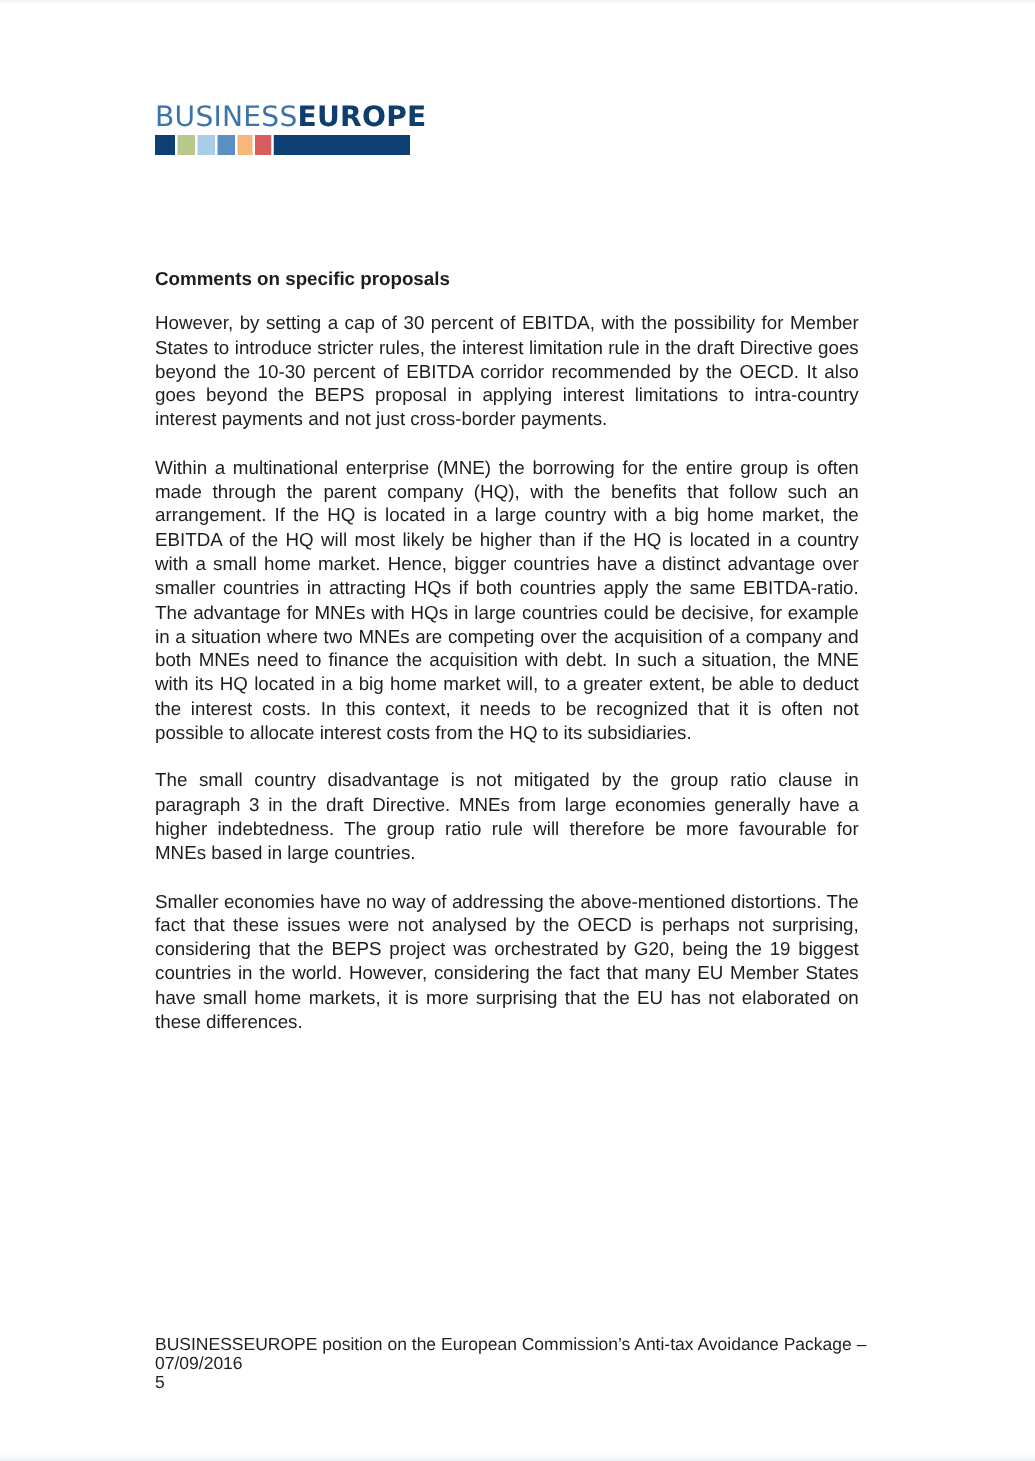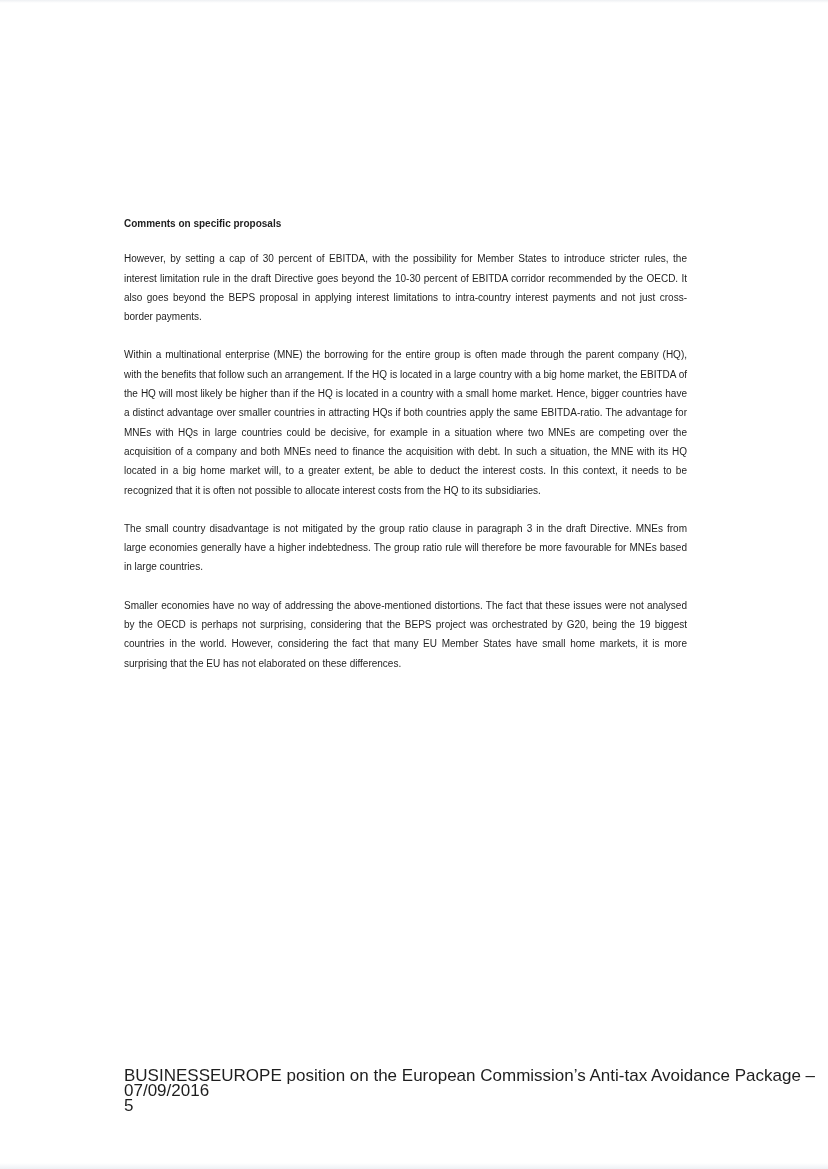--- a/index.html
+++ b/index.html
@@ -8,34 +8,46 @@
     .topline { position: absolute; left: 0; top: 0; width: 828px; height: 3px; background: linear-gradient(#eef0f3, #fff); }
     .bottomline { position: absolute; left: 0; bottom: 0; width: 828px; height: 6px; background: linear-gradient(#fff, #eef1f5); }
 
     .logo { position: absolute; left: 124px; top: 82px; width: 206px; }
     .logo-text { font-family: "DejaVu Sans", sans-serif; font-size: 22.5px; letter-spacing: 0.2px; line-height: 24px; white-space: nowrap; }
     .logo-text .b1 { color: #3b74a8; }
     .logo-text .b2 { color: #0f3d6e; font-weight: bold; }
     .logo-bar { display: flex; height: 16px; margin-top: 2px; width: 204px; }
     .logo-bar span { display: block; height: 16px; }
 
-    .content { position: absolute; left: 124px; top: 214px; width: 563px; font-size: 10px; line-height: 19.3px; }
+    .content { position: absolute; left: 124px; top: 214px; width: 563px; font-size: 15px; line-height: 19.3px; }
     .heading { font-weight: bold; margin: 0 0 16px 0; }
     .subheading { font-style: italic; margin: 0 0 16px 24px; }
     .subheading .num { display: inline-block; width: 22px; }
     p { margin: 0 0 19px 0; text-align: justify; }
 
-    .footer { position: absolute; left: 124px; top: 1068px; font-size: 17px; line-height: 15.2px; color: #1e1e1e; }
+    .footer { position: absolute; left: 124px; top: 1068px; font-size: 14px; line-height: 15.2px; color: #1e1e1e; }
   </style>
 </head>
 <body>
 
 <div class="page">
   <div class="topline"></div>
 
+  <div class="logo">
+    <div class="logo-text"><span class="b1">BUSINESS</span><span class="b2">EUROPE</span></div>
+    <div class="logo-bar">
+      <span style="width:16px;background:#0e3f74;margin-right:2px"></span>
+      <span style="width:14px;background:#b6c98a;margin-right:2px"></span>
+      <span style="width:14px;background:#a9cde8;margin-right:2px"></span>
+      <span style="width:14px;background:#5b8fc4;margin-right:2px"></span>
+      <span style="width:12px;background:#f7b77a;margin-right:2px"></span>
+      <span style="width:13px;background:#d95c5e;margin-right:2px"></span>
+      <span style="flex:1;background:#0e3f74"></span>
+    </div>
+  </div>
 
   <div class="content">
     <div class="heading">Comments on specific proposals</div>
     <p>However, by setting a cap of 30 percent of EBITDA, with the possibility for Member States to introduce stricter rules, the interest limitation rule in the draft Directive goes beyond the 10-30 percent of EBITDA corridor recommended by the OECD. It also goes beyond the BEPS proposal in applying interest limitations to intra-country interest payments and not just cross-border payments.</p>
     <p>Within a multinational enterprise (MNE) the borrowing for the entire group is often made through the parent company (HQ), with the benefits that follow such an arrangement. If the HQ is located in a large country with a big home market, the EBITDA of the HQ will most likely be higher than if the HQ is located in a country with a small home market. Hence, bigger countries have a distinct advantage over smaller countries in attracting HQs if both countries apply the same EBITDA-ratio. The advantage for MNEs with HQs in large countries could be decisive, for example in a situation where two MNEs are competing over the acquisition of a company and both MNEs need to finance the acquisition with debt. In such a situation, the MNE with its HQ located in a big home market will, to a greater extent, be able to deduct the interest costs. In this context, it needs to be recognized that it is often not possible to allocate interest costs from the HQ to its subsidiaries.</p>
     <p>The small country disadvantage is not mitigated by the group ratio clause in paragraph 3 in the draft Directive. MNEs from large economies generally have a higher indebtedness. The group ratio rule will therefore be more favourable for MNEs based in large countries.</p>
     <p>Smaller economies have no way of addressing the above-mentioned distortions. The fact that these issues were not analysed by the OECD is perhaps not surprising, considering that the BEPS project was orchestrated by G20, being the 19 biggest countries in the world. However, considering the fact that many EU Member States have small home markets, it is more surprising that the EU has not elaborated on these differences.</p>
   </div>
 
   <div class="footer">

